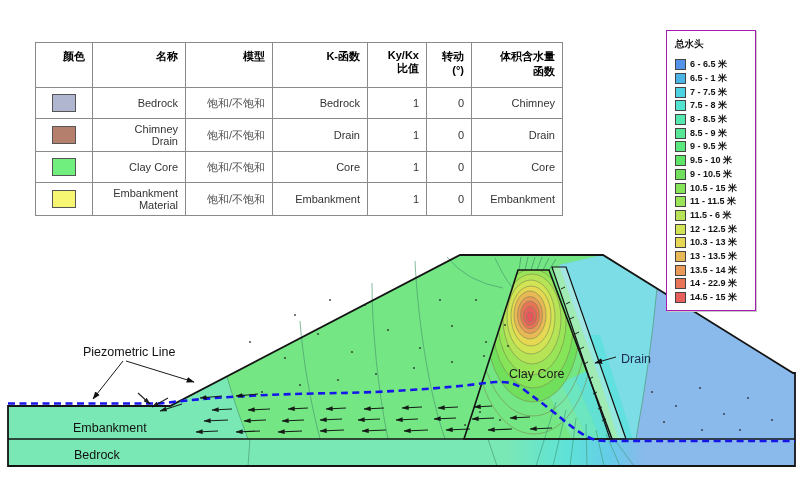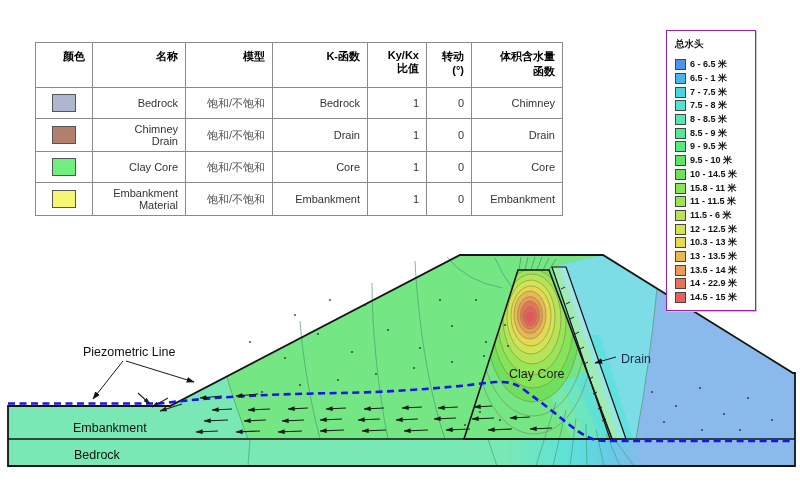--- a/index.html
+++ b/index.html
@@ -315,25 +315,25 @@
     <div class="legend-item">
         <span class="legend-sw" style="background-color: rgb(90, 232, 126);"></span>
         <span>9 - 9.5 米</span>
       </div>
     <div class="legend-item">
         <span class="legend-sw" style="background-color: rgb(96, 228, 104);"></span>
         <span>9.5 - 10 米</span>
       </div>
     <div class="legend-item">
         <span class="legend-sw" style="background-color: rgb(112, 224, 92);"></span>
-        <span>10 - 14.5 米</span>
+        <span>9 - 10.5 米</span>
       </div>
     <div class="legend-item">
         <span class="legend-sw" style="background-color: rgb(134, 228, 88);"></span>
-        <span>15.8 - 11 米</span>
+        <span>10.5 - 15 米</span>
       </div>
     <div class="legend-item">
         <span class="legend-sw" style="background-color: rgb(154, 228, 88);"></span>
         <span>11 - 11.5 米</span>
       </div>
     <div class="legend-item">
         <span class="legend-sw" style="background-color: rgb(182, 228, 86);"></span>
         <span>11.5 - 6 米</span>
       </div>
     <div class="legend-item">

